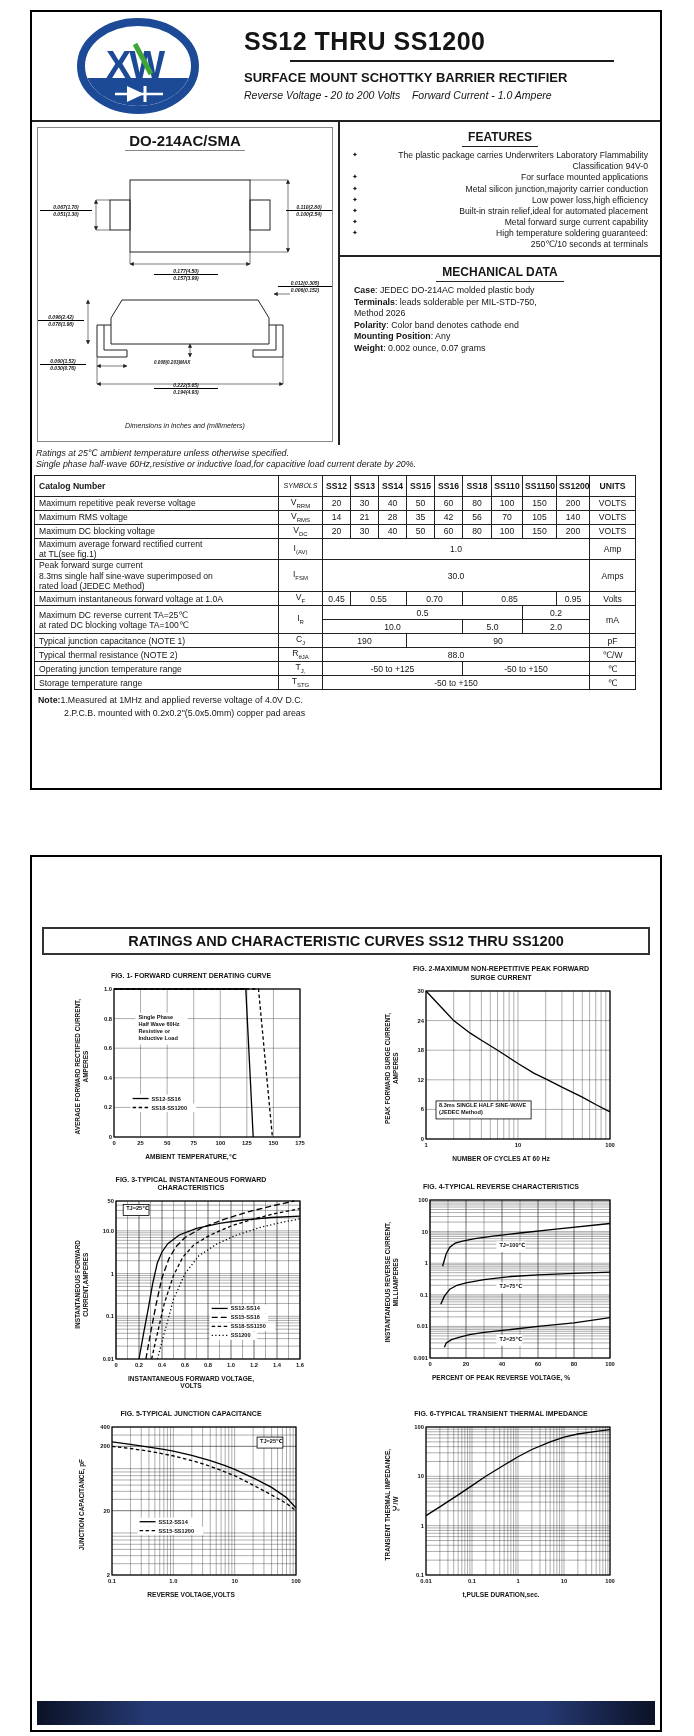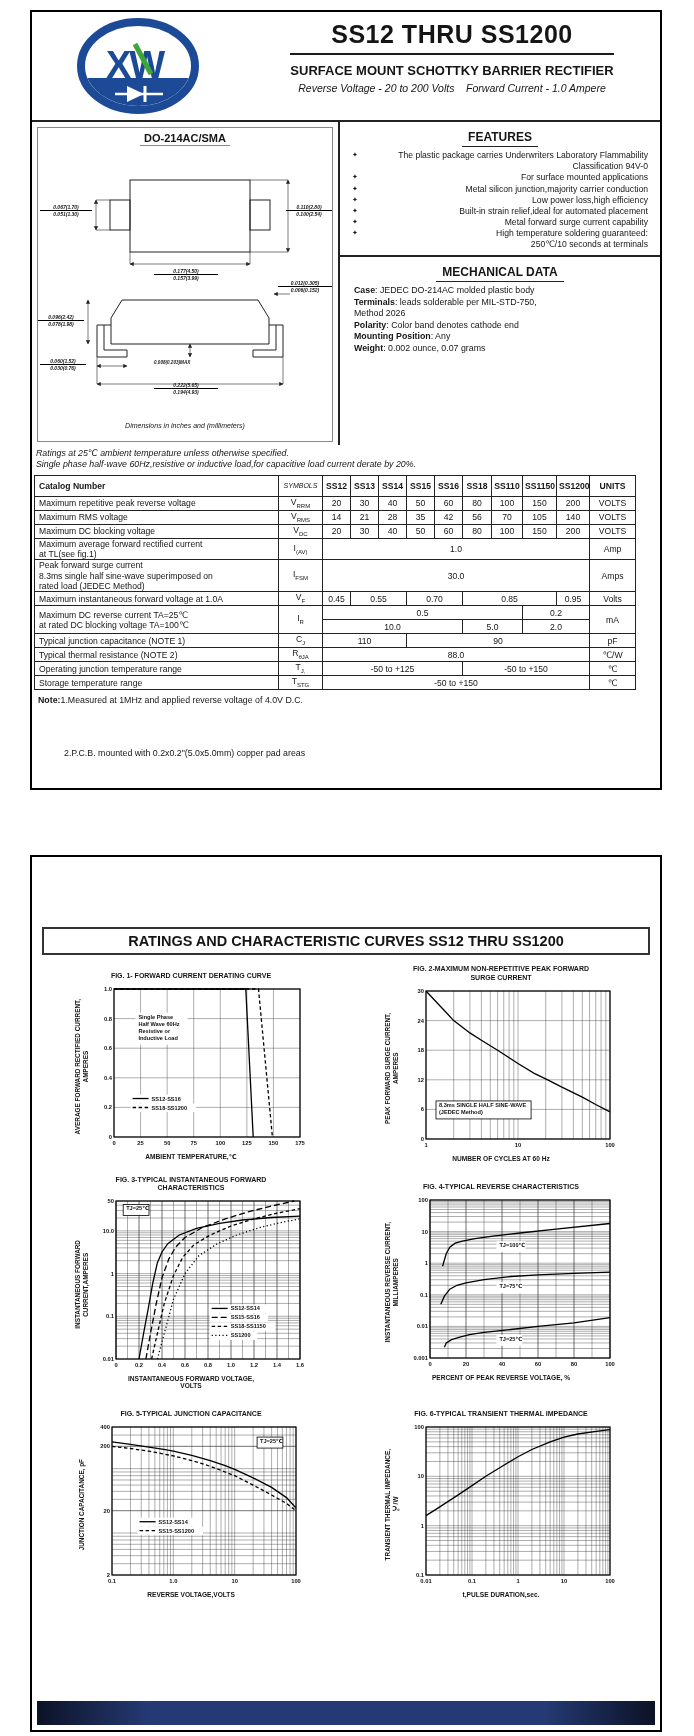--- a/index.html
+++ b/index.html
@@ -5,31 +5,31 @@
   html,body{margin:0;padding:0;}
   body{width:694px;height:1736px;position:relative;background:#fff;color:#151515;
        font-family:"Liberation Sans","DejaVu Sans",sans-serif;-webkit-font-smoothing:antialiased;}
   .sheet{position:absolute;left:30px;width:632px;border:2px solid #000;background:#fff;box-sizing:border-box;}
   #page1{top:10px;height:780px;}
   #page2{top:855px;height:877px;}
 
   
   .hdr{height:108px;display:flex;border-bottom:2px solid #222;}
   .logo-wrap{width:212px;display:flex;align-items:center;justify-content:center;}
-  .hdr-right{flex:1;text-align:center;padding-top:8px;}
+  .hdr-right{flex:1;padding-top:15px;}
   .hdr-title{font-size:25px;font-weight:bold;letter-spacing:.5px;margin:0;}
   .hdr-rule{border:none;border-top:2px solid #1a1a1a;width:78%;margin:4px auto 8px;}
   .hdr-sub{font-size:13px;font-weight:bold;margin:0;}
   .hdr-tag{font-size:10.5px;font-style:italic;margin:4px 0 0;white-space:pre;}
 
   
   .twocol{display:flex;height:323px;}
   .col-left{width:306px;box-sizing:border-box;padding:5px;}
   .draw-box{border:1px solid #888;height:100%;position:relative;overflow:hidden;}
-  .draw-title{text-align:center;font-weight:bold;font-size:11px;padding-top:4px;}
+  .draw-title{text-align:center;font-weight:bold;font-size:15px;padding-top:4px;}
   .draw-title span{border-bottom:1.5px solid #888;padding:0 4px 1px;}
   .draw-svg{position:absolute;left:0;top:20px;}
   .dim{position:absolute;font-size:5px;font-weight:bold;font-style:italic;text-align:center;line-height:1.25;}
   .dim .t{display:block;border-bottom:.5px solid #000;}
   .dim .b{display:block;}
   .dim-single{position:absolute;font-size:4.6px;font-weight:bold;font-style:italic;}
   .draw-cap{position:absolute;left:0;right:0;bottom:12px;text-align:center;font-size:7px;font-style:italic;}
   .col-right{flex:1;border-left:2px solid #222;display:flex;flex-direction:column;box-sizing:border-box;}
   .features{height:133px;box-sizing:border-box;padding:6px 12px 0;}
   .sec-title{text-align:center;font-size:12px;font-weight:bold;margin:2px 0 6px;}
@@ -47,21 +47,21 @@
   .preamble{font-size:8.8px;padding:3px 4px 4px;line-height:1.3;}
   .preamble p{margin:0;font-style:italic;}
   table.rt{border-collapse:collapse;table-layout:fixed;margin:0 2px;font-size:8.6px;width:498px;}
   table.rt th,table.rt td{border:1px solid #222;padding:0 2px;text-align:center;height:13px;line-height:1.2;overflow:hidden;}
   table.rt th{font-weight:bold;height:20px;}
   table.rt th.sym{font-style:italic;font-size:7px;font-weight:normal;}
   table.rt .lbl{text-align:left;padding-left:4px;white-space:pre-line;}
   table.rt .sym sub,table.rt td sub{font-size:6px;}
   .notes{font-size:8.8px;padding:4px 6px;line-height:1.45;}
   .notes b{font-weight:bold;}
-  .notes .n2{padding-left:26px;margin-top:40px;}
+  .notes .n2{padding-left:26px;}
 
   
   .curves-title{margin:70px 10px 10px;border:2px solid #333;text-align:center;
                 font-weight:bold;font-size:14.5px;padding:4px 0;}
   .fig-grid{display:grid;grid-template-columns:1fr 1fr;justify-items:center;row-gap:14px;padding:0 4px;}
   .fig{display:flex;flex-direction:column;align-items:center;}
   .fig-title{font-size:7px;font-weight:bold;text-align:center;white-space:pre-line;line-height:1.25;margin-bottom:2px;min-height:16px;display:flex;align-items:flex-end;}
   .fig-body{display:flex;align-items:center;}
   .fig-ylab{writing-mode:vertical-rl;transform:rotate(180deg);font-size:6.4px;font-weight:bold;
             text-align:center;white-space:pre-line;line-height:1.25;}
@@ -314,21 +314,21 @@
           <td rowspan="2">mA</td>
         </tr>
         <tr>
           <td colspan="5">10.0</td>
           <td colspan="2">5.0</td>
           <td colspan="2">2.0</td>
         </tr>
         <tr>
           <td class="lbl">Typical junction capacitance (NOTE 1)</td>
           <td>C<sub>J</sub></td>
-          <td colspan="3">110</td>
+          <td colspan="3">190</td>
           <td colspan="6">90</td>
           <td>pF</td>
         </tr>
         <tr>
           <td class="lbl">Typical thermal resistance (NOTE 2)</td>
           <td>R<sub>θJA</sub></td>
           <td colspan="9">88.0</td>
           <td>℃/W</td>
         </tr>
         <tr>

